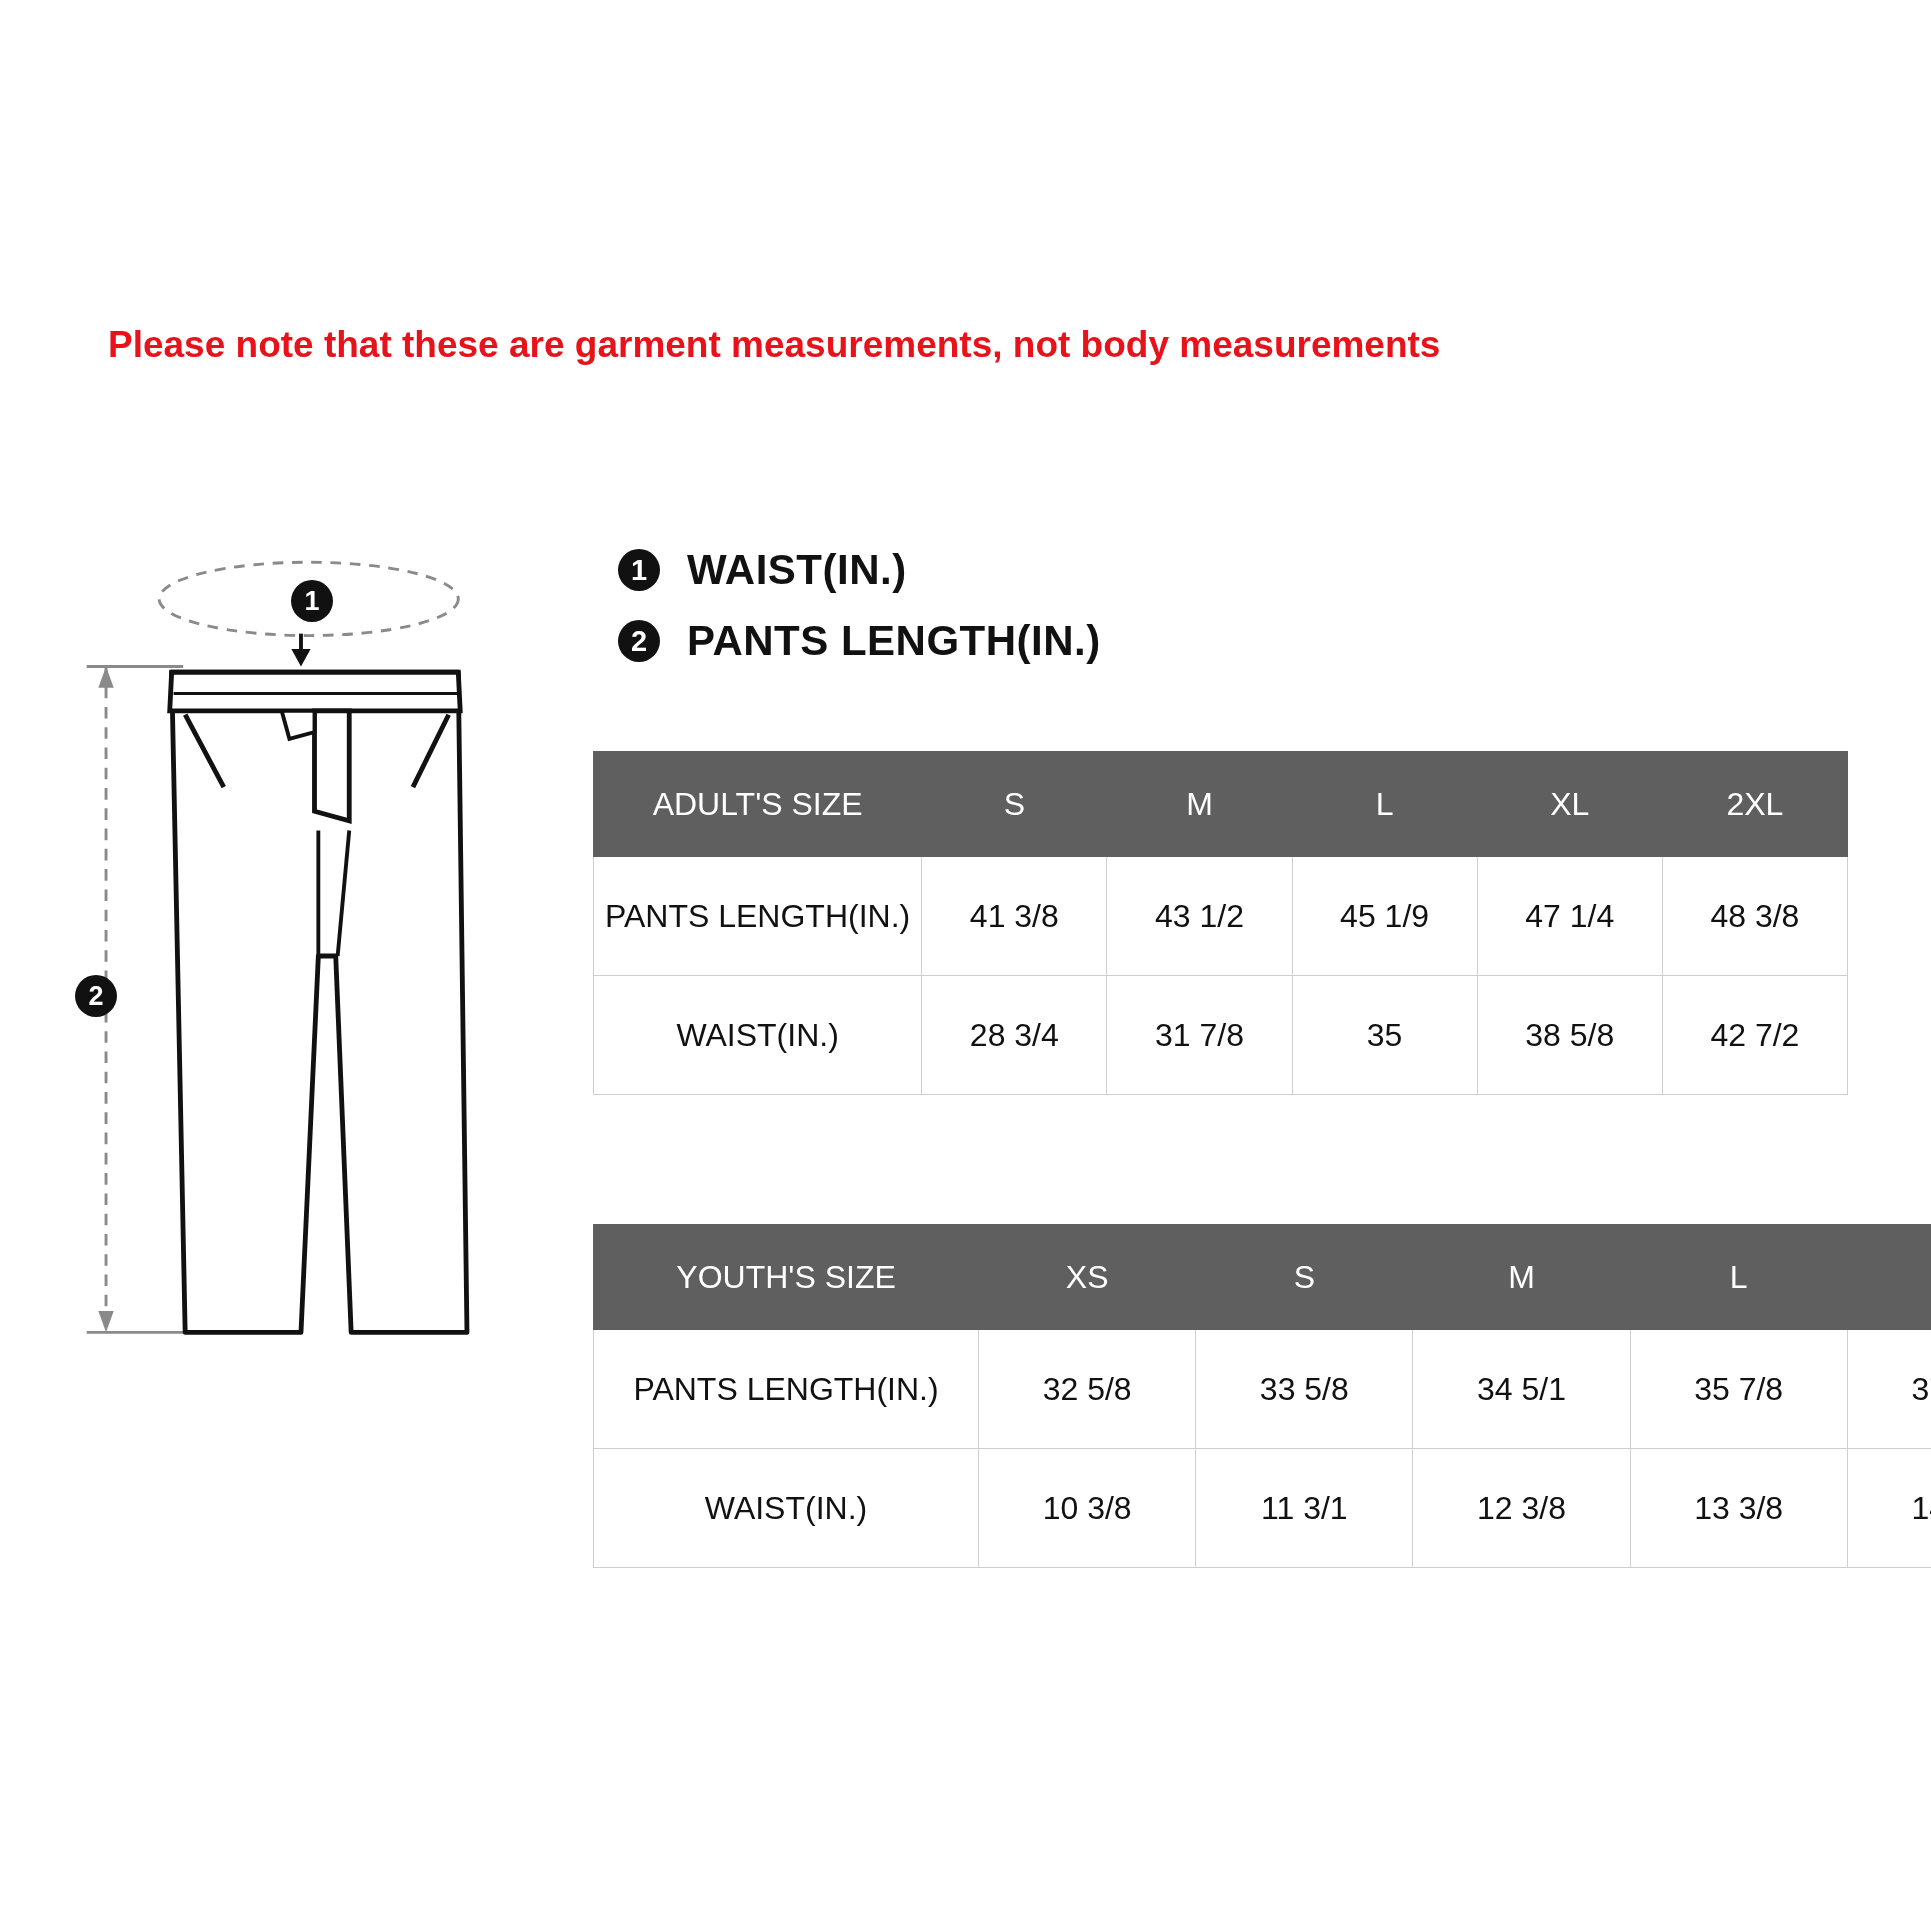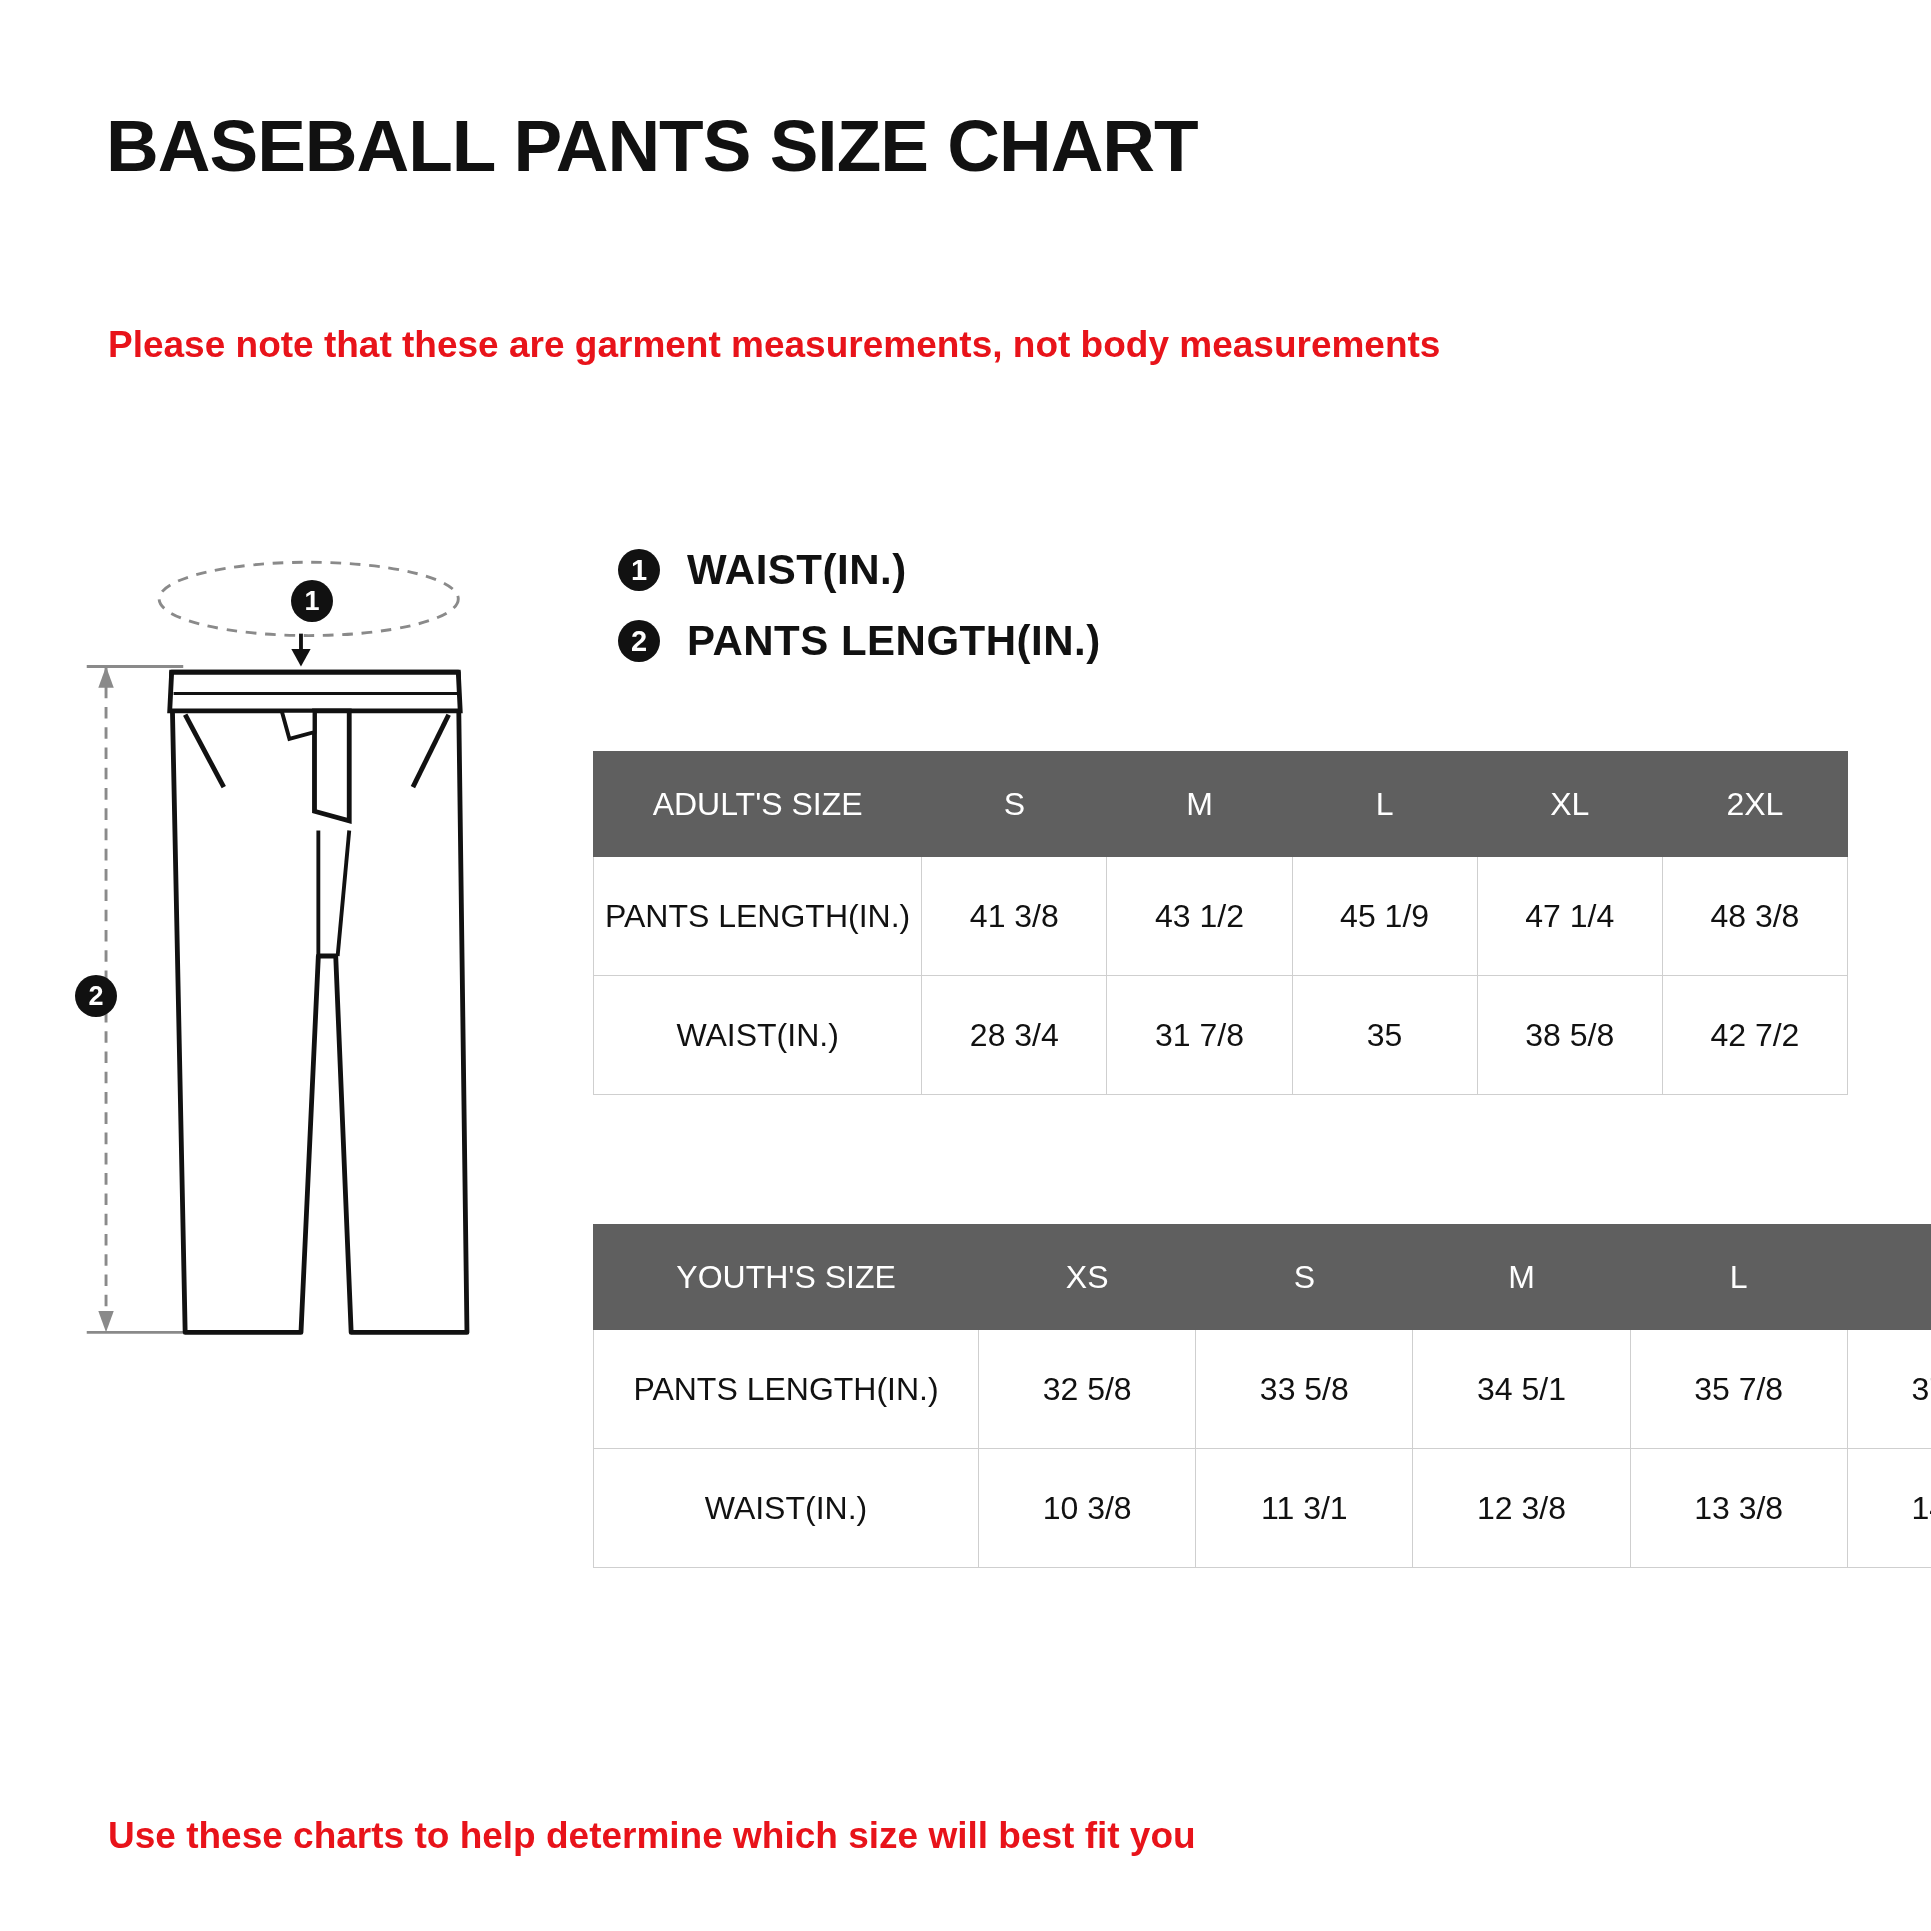--- a/index.html
+++ b/index.html
@@ -156,21 +156,20 @@
     left: 593px;
     top: 1224px;
     width: 1472px;
   }
 </style>
 </head>
 <body>
 
 <div class="page">
 
-  <div class="title">BASEBALL PANTS SIZE CHART</div>
 
   <div class="note-top">Please note that these are garment measurements, not body measurements</div>
 
   <div class="legend">
     <div class="legend-row">
       <span class="badge">1</span>
       <span class="legend-label">WAIST(IN.)</span>
     </div>
     <div class="legend-row">
       <span class="badge">2</span>
@@ -281,16 +280,15 @@
         <td class="rowlabel">WAIST(IN.)</td>
         <td>10 3/8</td>
         <td>11 3/1</td>
         <td>12 3/8</td>
         <td>13 3/8</td>
         <td>14 3/8</td>
       </tr>
     </tbody>
   </table>
 
-  <div class="note-bottom">Use these charts to help determine which size will best fit you</div>
 
 </div>
 
 
 </body></html>

